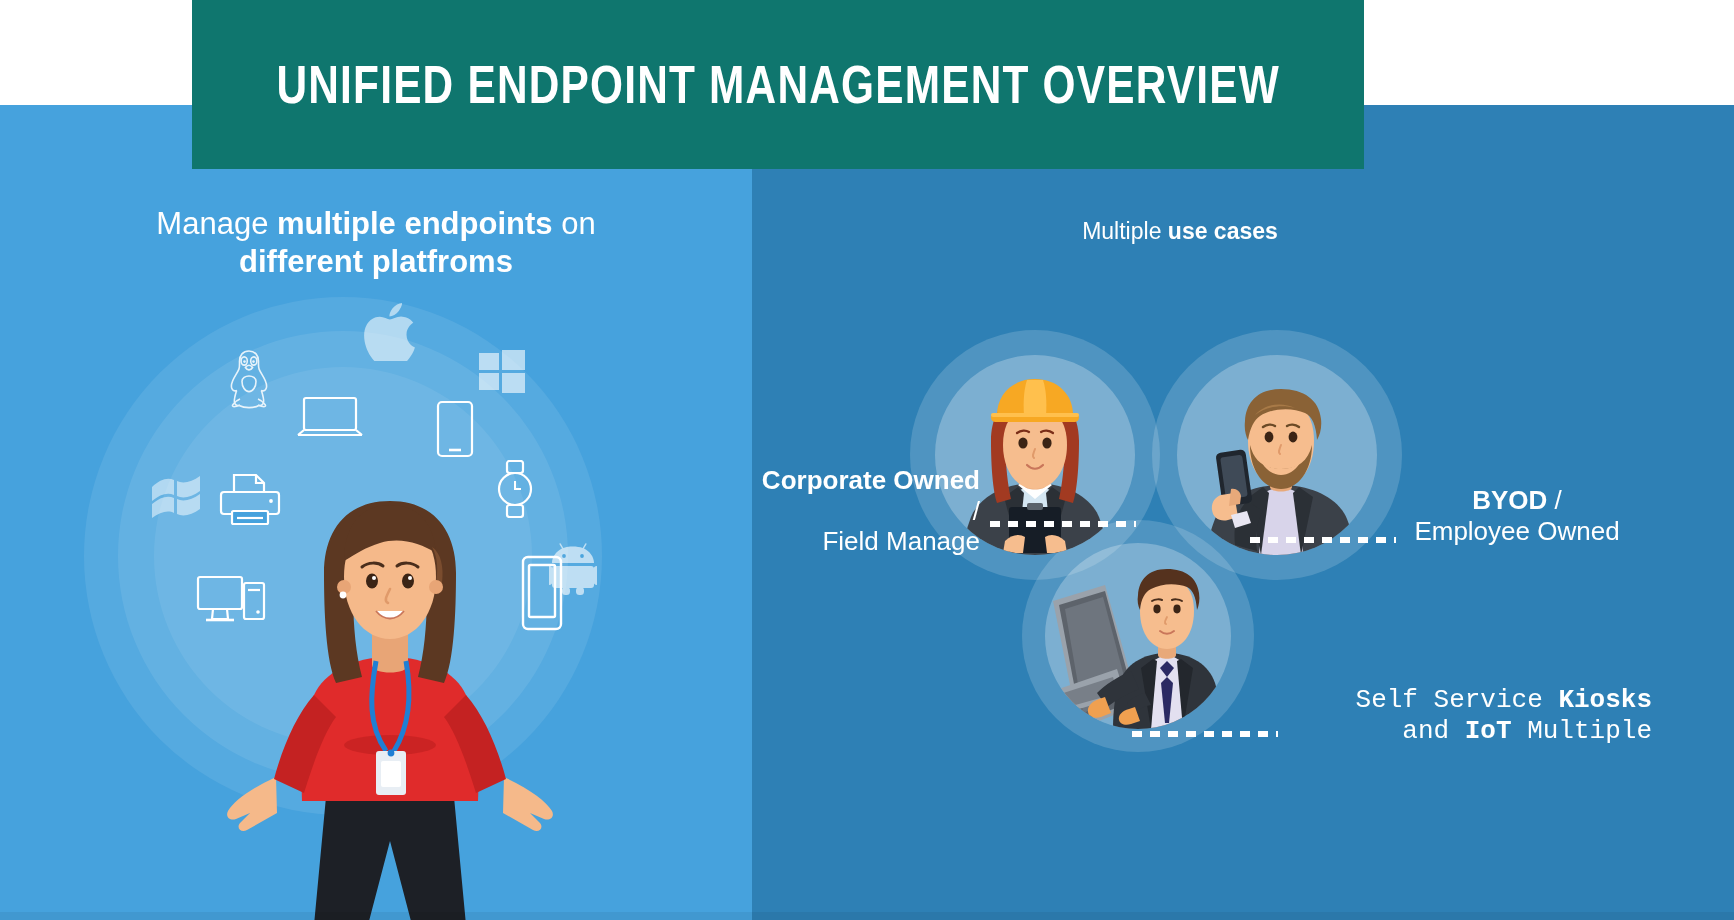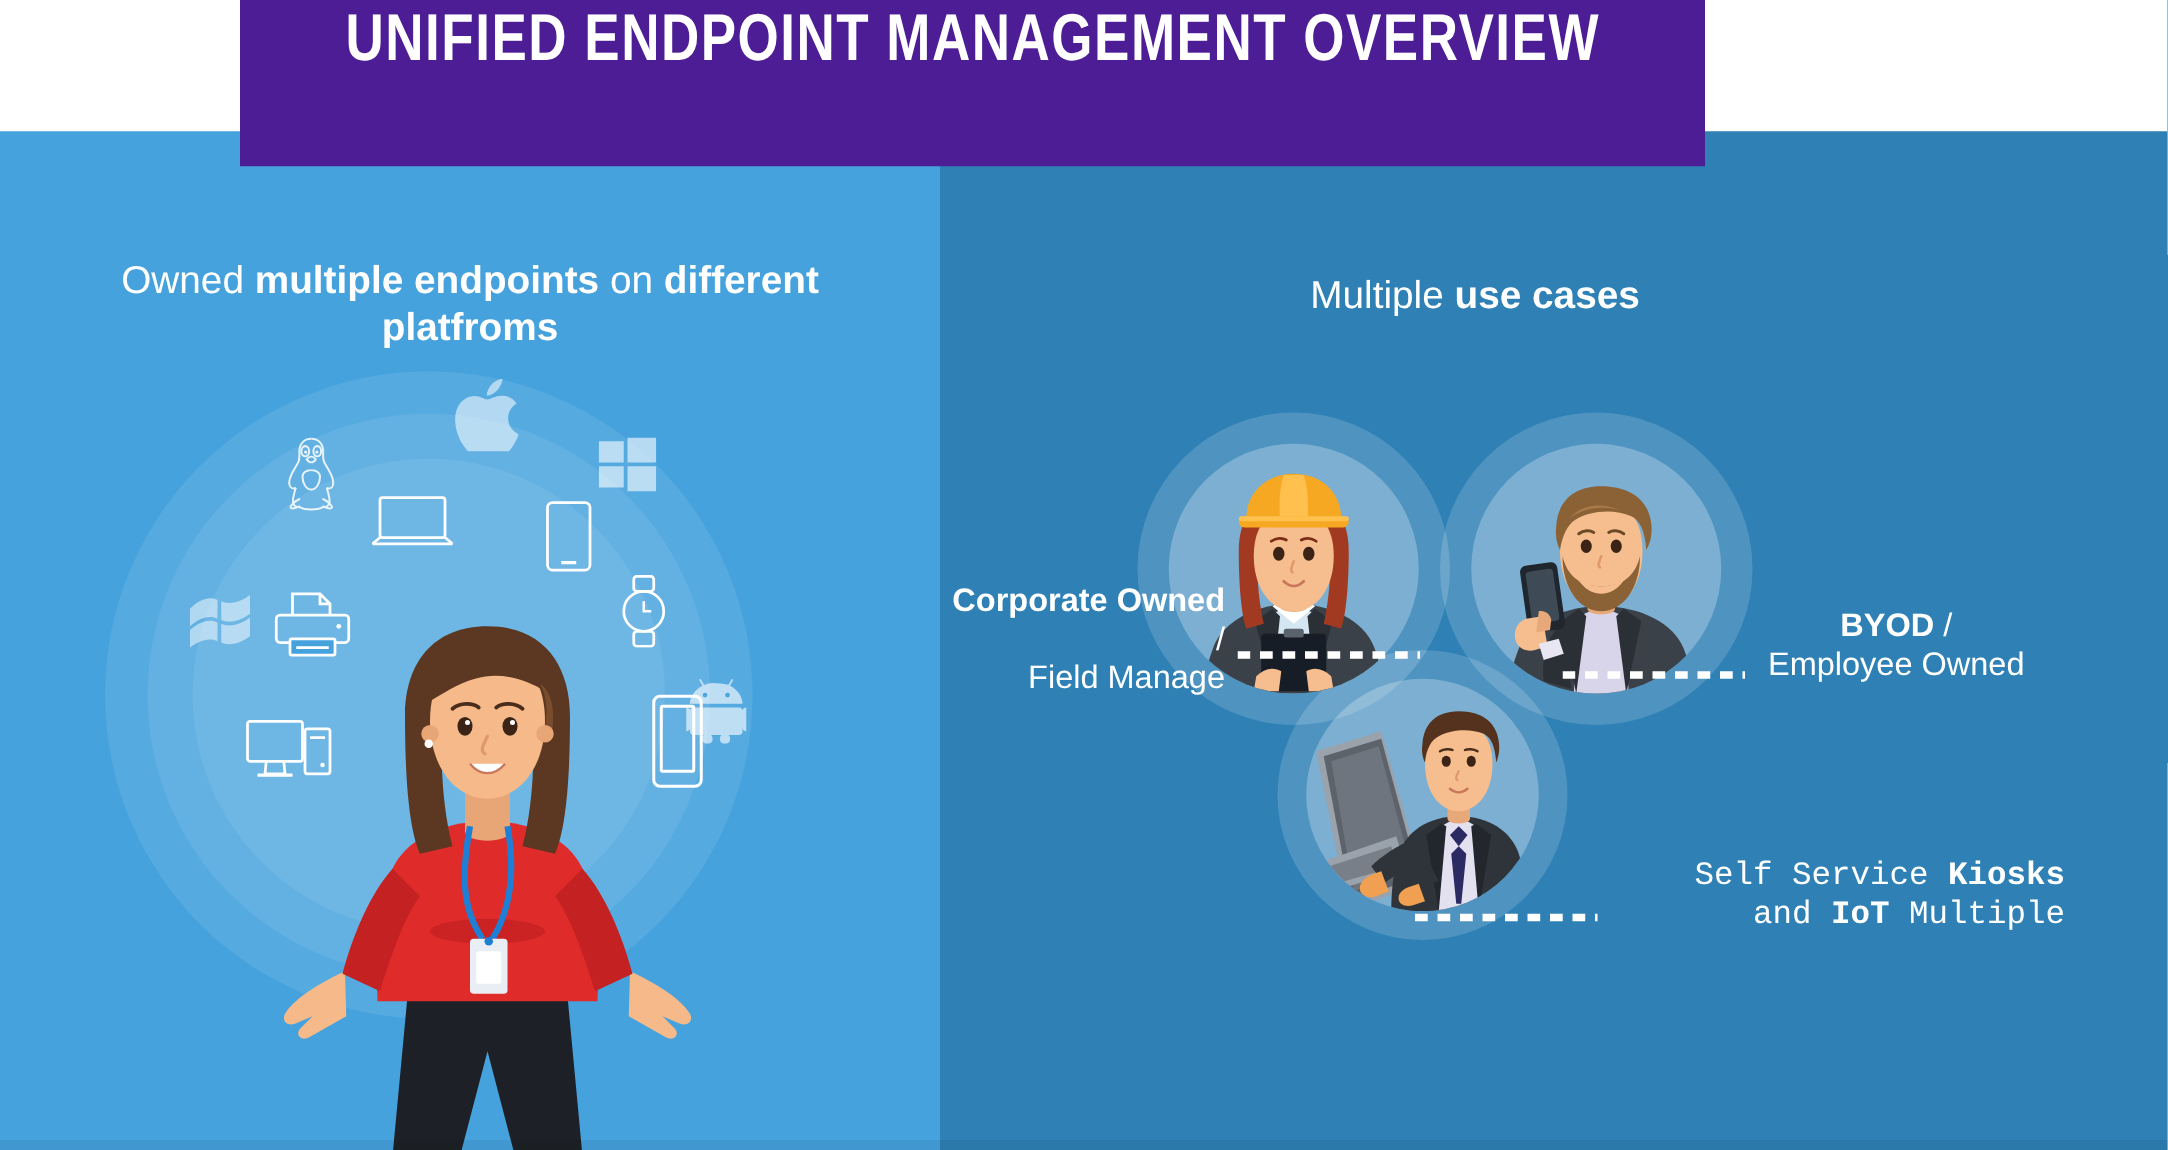--- a/index.html
+++ b/index.html
@@ -5,31 +5,31 @@
   html,body{margin:0;padding:0;}
   body{width:1734px;height:920px;overflow:hidden;background:#ffffff;
        font-family:"Liberation Sans",sans-serif;position:relative;}
   .stage{position:absolute;inset:0;width:1734px;height:920px;overflow:hidden;}
 
   
   .panel-left{position:absolute;left:0;top:105px;width:752px;height:815px;background:#46a2dd;overflow:hidden;}
   .panel-right{position:absolute;left:752px;top:105px;width:982px;height:815px;background:#2e80b5;overflow:hidden;}
 
   
-  .banner{position:absolute;left:192px;top:0;width:1172px;height:133px;background:#4c1d95;z-index:40;
-          display:flex;justify-content:center;}
+  .banner{position:absolute;left:192px;top:0;width:1172px;height:169px;background:#0f766e;z-index:40;
+          display:flex;align-items:center;justify-content:center;}
   .banner h1{margin:0;color:#ffffff;font-size:53px;font-weight:700;letter-spacing:1.5px;
              transform:scaleX(.80);transform-origin:center;white-space:nowrap;
              font-family:"Liberation Sans",sans-serif;}
 
   
   .head{position:absolute;color:#ffffff;font-weight:300;line-height:1.22;text-align:center;z-index:20;}
   .head b{font-weight:700;}
   .head-left{left:96px;top:100px;width:560px;font-size:31px;}
-  .head-right{left:148px;top:112px;width:560px;font-size:31px;}
+  .head-right{left:148px;top:112px;width:560px;font-size:23px;}
 
   
   .ring{position:absolute;border-radius:50%;}
   .ring1{left:84px;top:192px;width:518px;height:518px;background:rgba(255,255,255,.085);}
   .ring2{left:118px;top:226px;width:450px;height:450px;background:rgba(255,255,255,.085);}
   .ring3{left:154px;top:262px;width:378px;height:378px;background:rgba(255,255,255,.075);}
 
   .ico{position:absolute;z-index:12;}
   .ico svg{display:block;}
 
@@ -169,21 +169,21 @@
         <rect x="2" y="2" width="44" height="32" rx="2"></rect>
         <path d="M17 34 L16 44 h16 l-1 -10"></path>
         <line x1="10" y1="45" x2="38" y2="45" stroke-width="2.6"></line>
         <rect x="48" y="8" width="20" height="36" rx="2"></rect>
         <line x1="52" y1="15" x2="64" y2="15"></line>
         <circle cx="62" cy="37" r="1.8" fill="#ffffff" stroke="none"></circle>
       </svg>
     </div>
 
     <div class="head head-left">
-      <span>Owned </span><b>multiple endpoints</b><span> on </span><b>different platfroms</b>
+      <span>Manage </span><b>multiple endpoints</b><span> on </span><b>different platfroms</b>
     </div>
 
     <div class="person-left">
       <svg width="360" height="480" viewBox="0 0 360 480">
 
         <path d="M66 332 C40 344 24 356 18 366 c-3 6 2 10 8 8 l14 -6 -10 10 c-4 5 1 10 7 7 l30 -17 z" fill="#f5b98a"></path>
         <path d="M294 332 C320 344 336 356 342 366 c3 6 -2 10 -8 8 l-14 -6 10 10 c4 5 -1 10 -7 7 l-30 -17 z" fill="#f5b98a"></path>
 
         <path d="M116 352 h128 l12 128 h-54 l-22 -84 -22 84 h-54 z" fill="#1d2026"></path>
 

